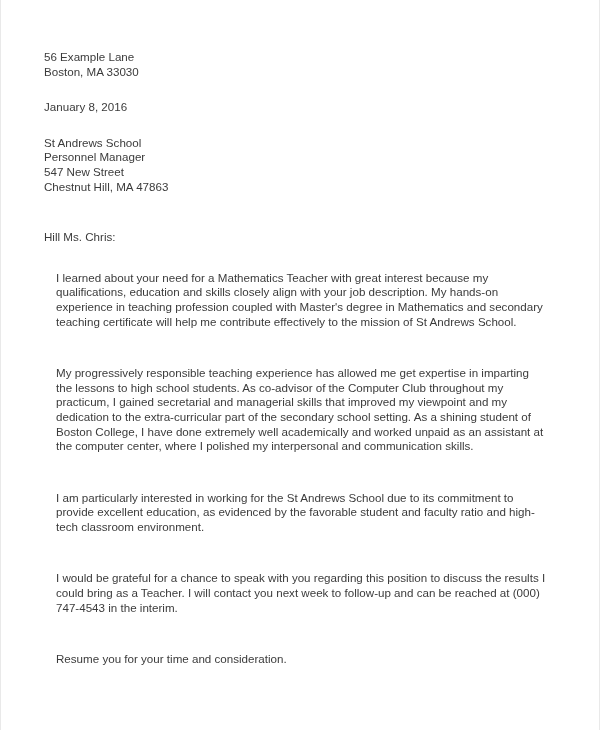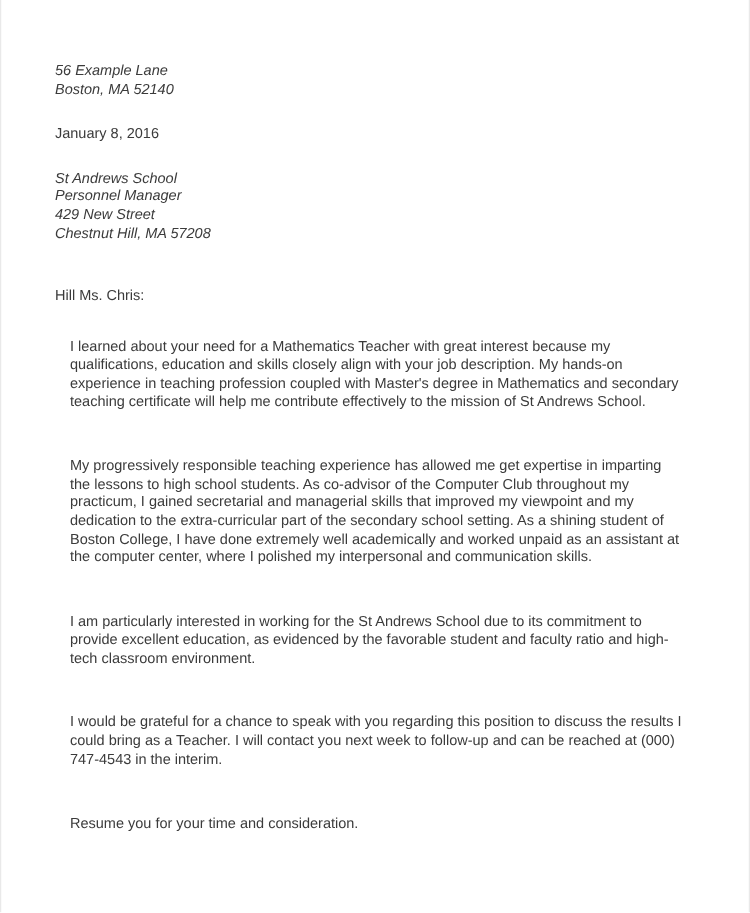--- a/index.html
+++ b/index.html
@@ -29,21 +29,20 @@
     font-size: 11.6px;
     line-height: 14.6px;
     text-align: left;
   }
   .block {
     margin: 0;
   }
   .addr-line {
     display: block;
     white-space: pre;
-    font-style: italic;
   }
   .gap-date { height: 21px; }
   .gap-recipient { height: 21px; }
   .gap-salutation { height: 36px; }
   .gap-body { height: 14px; }
   .gap-para { height: 13px; }
   .gap-closing { height: 44px; }
   .gap-sign { height: 15px; }
   .gap-name { height: 16px; }
   .gap-enc { height: 16px; }
@@ -58,34 +57,34 @@
   }
 </style>
 </head>
 <body>
 
 <div class="page">
   <div class="letter">
 
     <div class="block">
       <span class="addr-line">56 Example Lane</span>
-      <span class="addr-line">Boston, MA 52140</span>
+      <span class="addr-line">Boston, MA 33030</span>
     </div>
 
     <div class="gap-date"></div>
 
     <div class="block">January 8, 2016</div>
 
     <div class="gap-recipient"></div>
 
     <div class="block">
       <span class="addr-line">St Andrews School</span>
       <span class="addr-line">Personnel Manager</span>
-      <span class="addr-line">429 New Street</span>
-      <span class="addr-line">Chestnut Hill, MA 57208</span>
+      <span class="addr-line">547 New Street</span>
+      <span class="addr-line">Chestnut Hill, MA 47863</span>
     </div>
 
     <div class="gap-salutation"></div>
 
     <div class="block">Hill Ms. Chris:</div>
 
     <div class="gap-body"></div>
 
     <p class="para">I learned about your need for a Mathematics Teacher with great interest because my qualifications, education and skills closely align with your job description. My hands-on experience in teaching profession coupled with Master's degree in Mathematics and secondary teaching certificate will help me contribute effectively to the mission of St Andrews School.</p>
 

